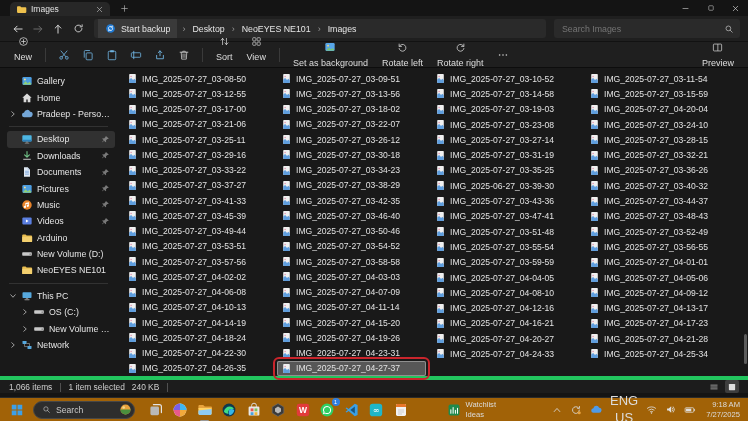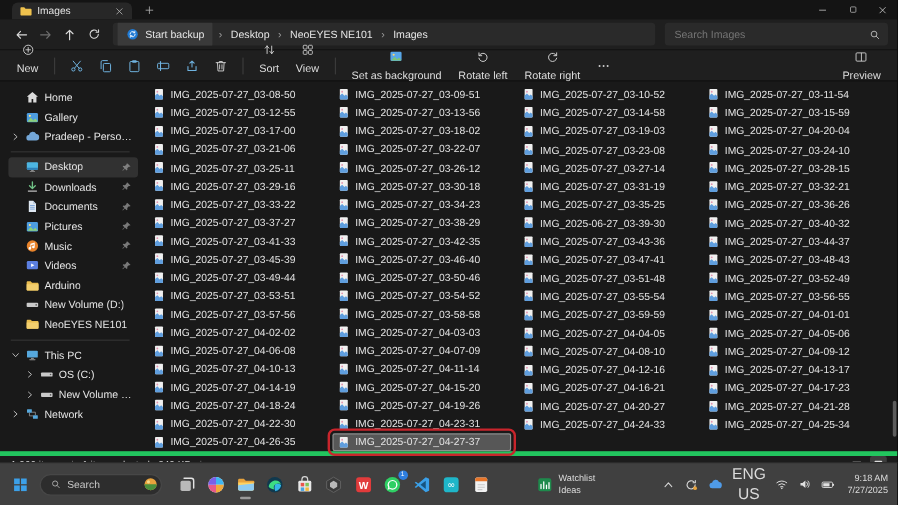--- a/index.html
+++ b/index.html
@@ -54,21 +54,21 @@
   .fitem.fsel{background:#575757;box-shadow:inset 0 0 0 1px #8f8f8f;outline:2.5px solid var(--ann,#c9252c);outline-offset:2px;}
   .vscroll{position:absolute;right:1px;top:0;bottom:2px;width:5px;}
   .vthumb{position:absolute;right:0;width:3px;height:30px;bottom:10px;background:#5c5c5c;border-radius:2px;}
 
   .statusbar{height:17px;background:#1c1c1c;border-top:4px solid #22c55e;display:flex;align-items:center;padding:0 9px;font-size:8.4px;color:#cfcfcf;gap:7px;flex:0 0 auto;}
   .st-sep{color:#6a6a6a;}
   .viewtoggles{margin-left:auto;display:flex;gap:4px;}
   .vt{width:14px;height:13px;display:flex;align-items:center;justify-content:center;border-radius:2px;}
   .vt.active{background:#3d3d3d;}
 
-  .taskbar{position:absolute;left:0;right:0;bottom:0;height:36px;background:#404040;border-top:1px solid #2a2a2a;display:flex;align-items:center;padding:0 8px;}
+  .taskbar{position:absolute;left:0;right:0;bottom:0;height:24px;background:#a16207;border-top:1px solid #2a2a2a;display:flex;align-items:center;padding:0 8px;}
   .startbtn{width:18px;height:18px;display:flex;align-items:center;justify-content:center;margin-right:7px;}
   .tb-search{width:102px;height:18px;border-radius:9px;background:#2d2d2d;border:1px solid #474747;display:flex;align-items:center;gap:5px;padding:0 2px 0 8px;font-size:8.6px;color:#c9c9c9;}
   .tb-search .shot{margin-left:auto;}
   .tb-apps{display:flex;gap:7.5px;margin-left:12px;align-items:center;}
   .tapp{width:17px;height:17px;position:relative;display:flex;align-items:center;justify-content:center;}
   .tapp.active::after{content:"";position:absolute;bottom:-4px;left:4px;right:4px;height:2px;border-radius:1px;background:#9a9a9a;}
   .tbadge{position:absolute;top:-3px;right:-4px;min-width:8px;height:8px;border-radius:4px;background:#2f7fe0;color:#fff;font-size:5.5px;display:flex;align-items:center;justify-content:center;padding:0 1px;}
   .tb-right{margin-left:auto;display:flex;align-items:center;gap:8px;}
   .widget{display:flex;gap:5px;align-items:center;font-size:7.6px;line-height:1.2;color:#dcdcdc;margin-right:48px;}
   .widget-icon{position:relative;}
@@ -329,35 +329,35 @@
         <span>Preview</span>
       </div>
     </div>
 
     <div class="content">
       <div class="sidebar" id="sidebar">
           <div class="sb-item">
             <span class="ic chev"></span>
             <span class="ic s12">
               <svg viewBox="0 0 16 16">
-                <path d="M8 2.1 1.8 7.6h1.7v6.2h3.6V9.9h1.8v3.9h3.6V7.6h1.7z" fill="#dadada"></path>
-              </svg>
-            </span>
-            <span class="sb-label">Home</span>
+                <rect x="1.8" y="2.8" width="12.4" height="10.4" rx="1.5" fill="#4d9de0"></rect>
+                <circle cx="5.2" cy="6" r="1.2" fill="#ffe28a"></circle>
+                <path d="M2.4 12.5 6.2 8.2l2.9 3 2-2.1 2.5 2.6v.8z" fill="#8fd176"></path>
+              </svg>
+            </span>
+            <span class="sb-label">Gallery</span>
           </div>
           <div class="sb-item">
             <span class="ic chev"></span>
             <span class="ic s12">
               <svg viewBox="0 0 16 16">
-                <rect x="1.8" y="2.8" width="12.4" height="10.4" rx="1.5" fill="#4d9de0"></rect>
-                <circle cx="5.2" cy="6" r="1.2" fill="#ffe28a"></circle>
-                <path d="M2.4 12.5 6.2 8.2l2.9 3 2-2.1 2.5 2.6v.8z" fill="#8fd176"></path>
-              </svg>
-            </span>
-            <span class="sb-label">Gallery</span>
+                <path d="M8 2.1 1.8 7.6h1.7v6.2h3.6V9.9h1.8v3.9h3.6V7.6h1.7z" fill="#dadada"></path>
+              </svg>
+            </span>
+            <span class="sb-label">Home</span>
           </div>
           <div class="sb-item">
             <span class="ic chev">
               <svg viewBox="0 0 16 16">
                 <path d="M5.5 3.5 10.5 8 5.5 12.5" fill="none" stroke="#bdbdbd" stroke-width="1.6" stroke-linecap="round" stroke-linejoin="round"></path>
               </svg>
             </span>
             <span class="ic s12">
               <svg viewBox="0 0 16 16">
                 <path d="M4.6 12.2a3.1 3.1 0 0 1-.4-6.2 4.2 4.2 0 0 1 8-1 3 3 0 0 1-.4 7.2z" fill="#74a7d8"></path>

